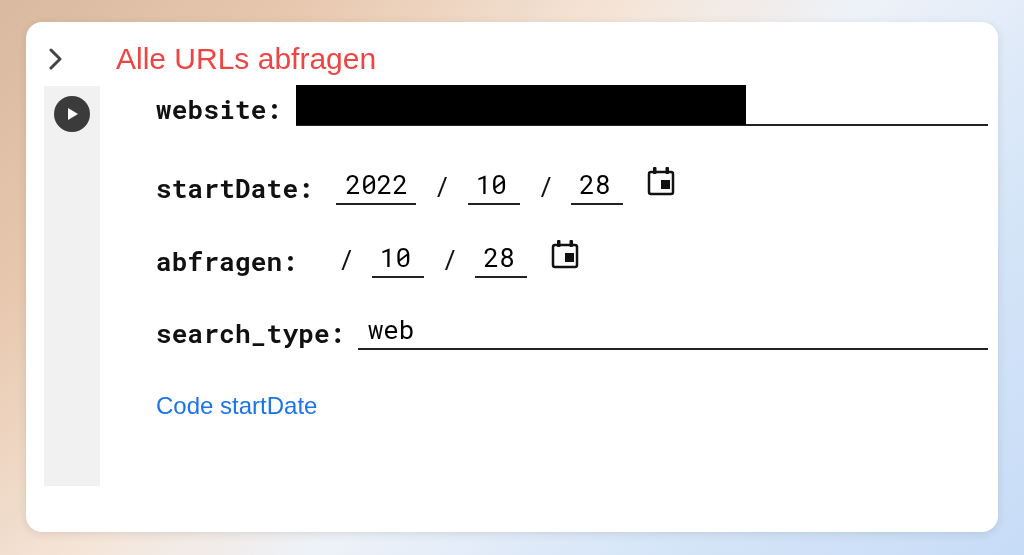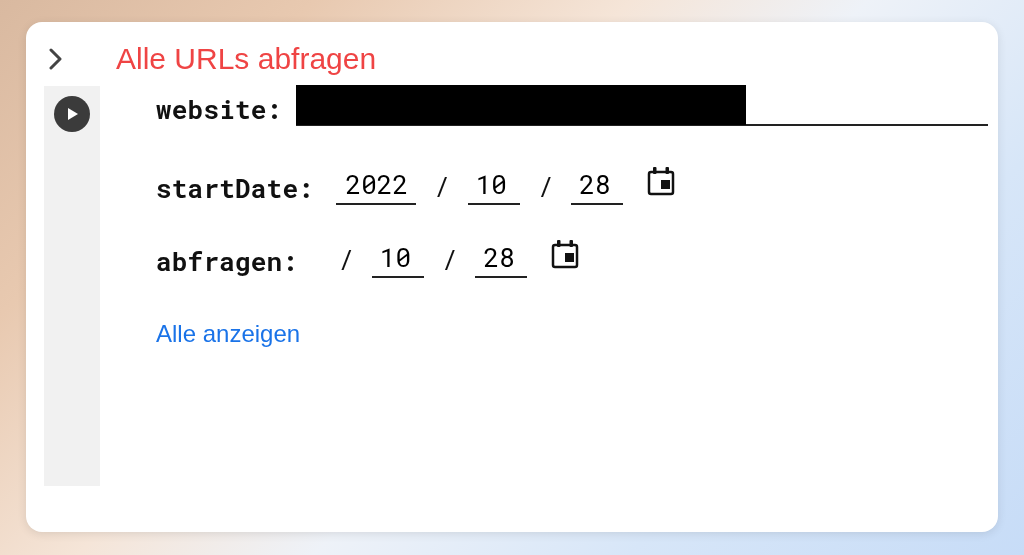--- a/index.html
+++ b/index.html
@@ -193,18 +193,22 @@
         <span class="cal-btn">
           <svg width="28" height="30" viewBox="0 0 28 30">
               <rect x="2" y="6" width="24" height="22" rx="2" fill="none" stroke="#111" stroke-width="2.5"></rect>
               <rect x="6" y="1" width="3.5" height="7" rx="1" fill="#111"></rect>
               <rect x="18.5" y="1" width="3.5" height="7" rx="1" fill="#111"></rect>
               <rect x="14" y="14" width="9" height="9" fill="#111"></rect>
             </svg>
         </span>
       </div>
 
-
-      <span class="link">Alle anzeigen</span>
+      <div class="row search-row">
+        <span class="label">search_type:</span>
+        <input class="search-value" value="web" style="">
+      </div>
+
+      <span class="link">Code startDate</span>
 
     </div>
   </div>
 </div>
 
 </body></html>

